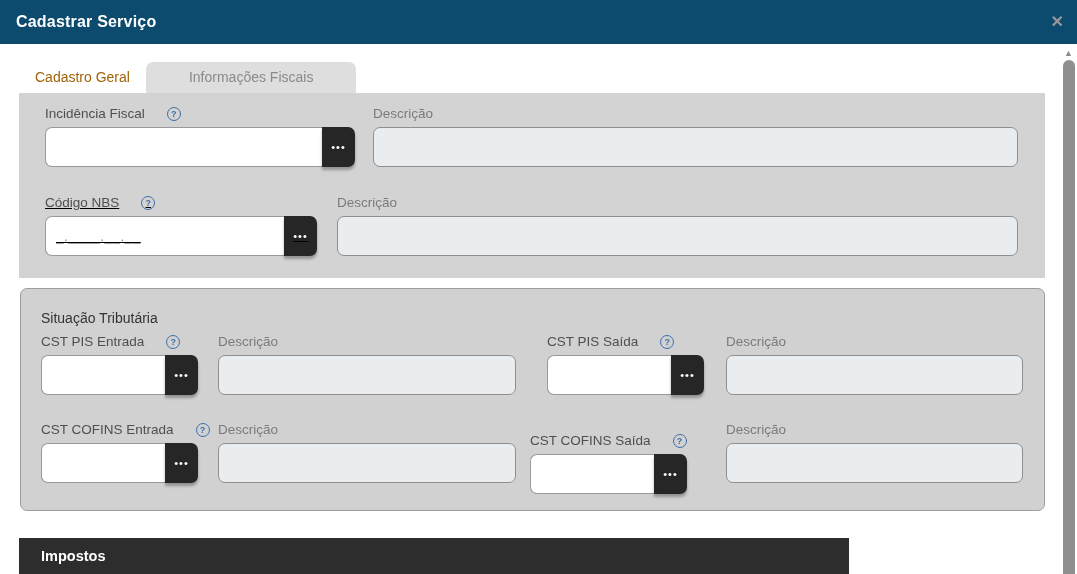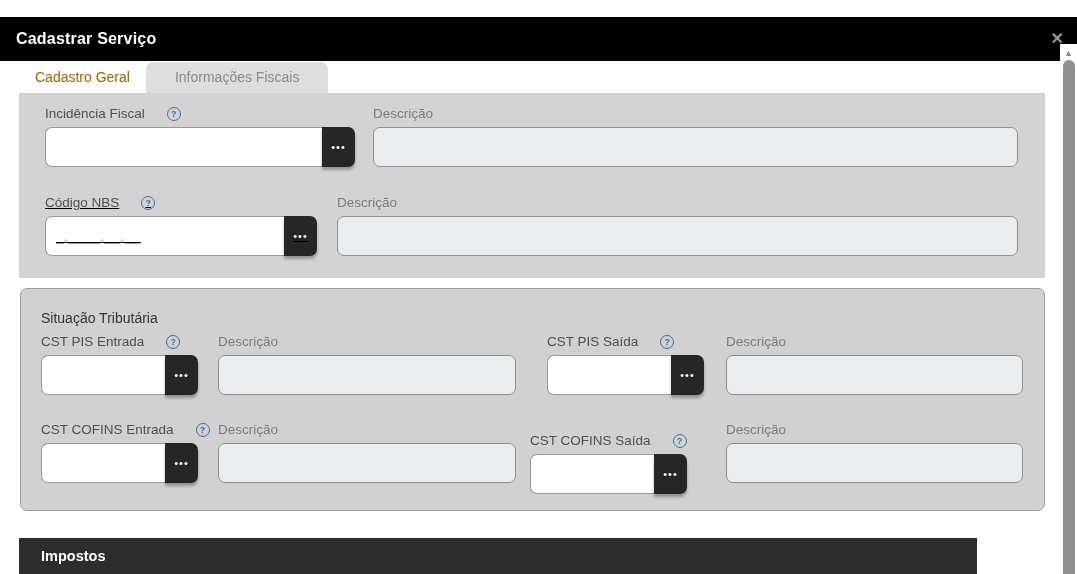--- a/index.html
+++ b/index.html
@@ -1,34 +1,34 @@
 <!DOCTYPE html>
 <html><head>
 <meta charset="utf-8">
 <style>
   * { margin:0; padding:0; box-sizing:border-box; }
   html,body { width:1077px; height:574px; background:#fff; font-family:"Liberation Sans", sans-serif; }
   .screen { position:relative; width:1077px; height:574px; overflow:hidden; background:#fff; }
 
   
-  .hdr { position:absolute; left:0; top:0; width:1077px; height:44px; background:#000000;margin-top:17px; }
+  .hdr { position:absolute; left:0; top:0; width:1077px; height:44px; background:#0c4a6e; }
   .hdr .title { position:absolute; left:16px; top:0; line-height:44px; color:#fff; font-size:16px; font-weight:bold; letter-spacing:.2px; }
   .hdr .close { position:absolute; right:13px; top:0; line-height:44px; color:#979797; font-size:16px; font-weight:bold; cursor:pointer; }
 
   
   .tabs { position:absolute; left:35px; top:62px; height:31px; display:flex; align-items:stretch; }
   .tab { height:31px; line-height:31px; font-size:14px; color:#a16207; cursor:pointer; white-space:nowrap; }
   .tab.inactive { margin-right:16px; }
-  .tab.active { background:#dedede; color:#8a8a8a; border-radius:7px 7px 0 0; padding:0 29px; }
+  .tab.active { background:#dedede; color:#8a8a8a; border-radius:7px 7px 0 0; padding:0 43px; }
 
   
   .panel1 { position:absolute; left:19px; top:93px; width:1026px; height:185px; background:#d3d3d3; }
   .situacao { position:absolute; left:20px; top:288px; width:1025px; height:223px; background:#d1d1d1; border:1px solid #9e9e9e; border-radius:7px; }
   .situacao .sec-title { position:absolute; left:20px; top:21px; font-size:14px; font-weight:normal; color:#333; }
-  .impostos { position:absolute; left:19px; top:538px; width:958px; height:36px; background:#2d2d2d; }
+  .impostos { position:absolute; left:19px; top:538px; width:830px; height:36px; background:#2d2d2d; }
   .impostos .sec-title { position:absolute; left:22px; top:0; line-height:36px; color:#fff; font-size:14.5px; font-weight:bold; }
 
   
   .fld { position:absolute; }
   .lbl { display:flex; align-items:center; gap:22px; font-size:13.5px; color:#4f4f4f; margin-bottom:6px; white-space:nowrap; }
   .lbl.muted { color:#7b7b7b; }
   .help { display:inline-block; width:14px; height:14px; border:1px solid #3d6ea8; border-radius:50%; color:#3d6ea8; font-size:9px; font-weight:bold; line-height:12px; text-align:center; cursor:pointer; }
   .igroup { display:flex; }
   .tin { height:40px; background:#fff; border:1px solid #999; border-right:none; border-radius:7px 0 0 7px; padding:12px 10px; font-size:13.5px; color:#333; outline:none; }
   .tin::placeholder { color:#8a8a8a; letter-spacing:.5px; }

